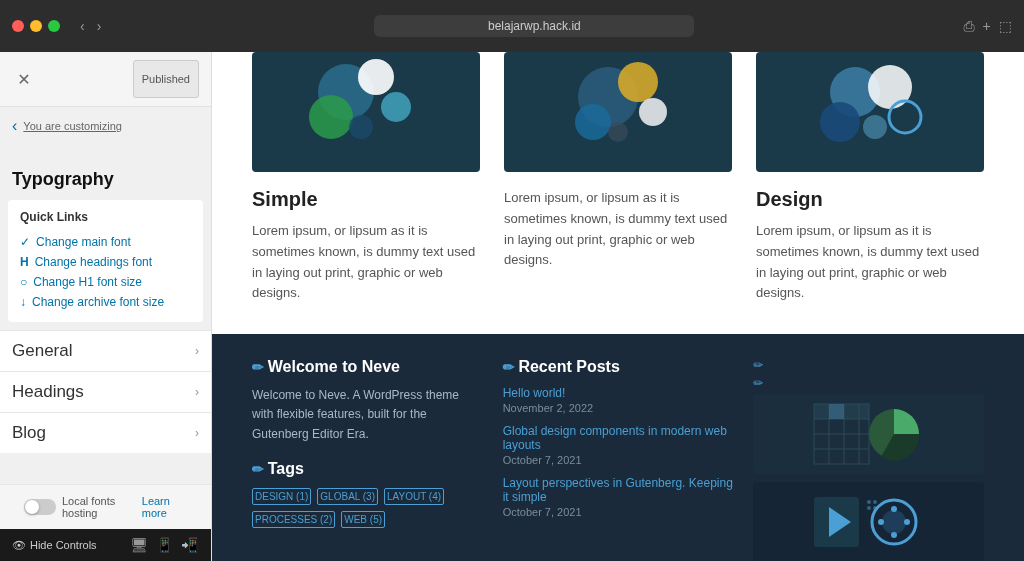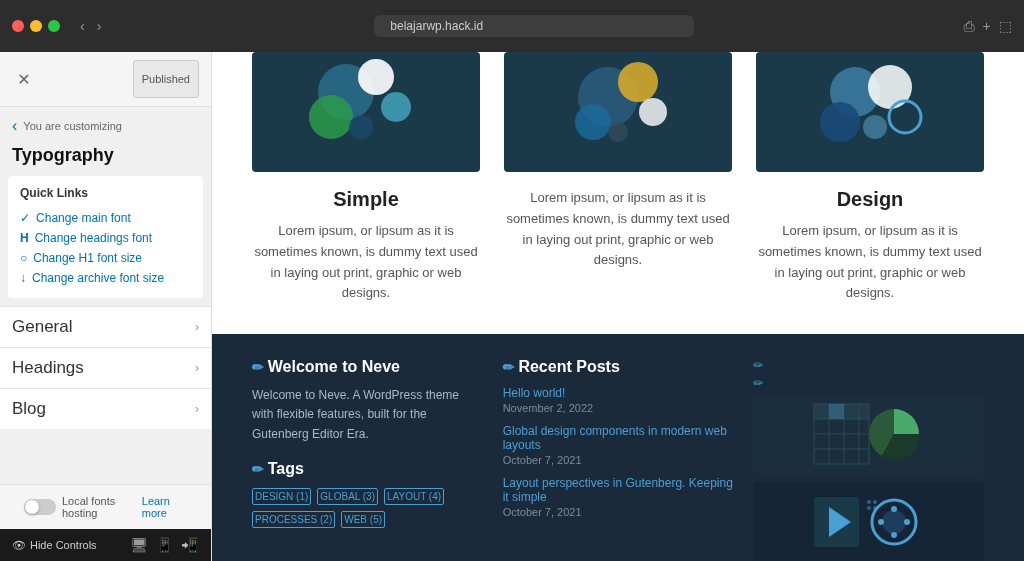--- a/index.html
+++ b/index.html
@@ -8,35 +8,35 @@
     
     .browser-chrome { background: #2d2d2d; height: 52px; display: flex; align-items: center; padding: 0 12px; gap: 8px; position: relative; }
     .traffic-lights { display: flex; gap: 6px; align-items: center; }
     .tl { width: 12px; height: 12px; border-radius: 50%; }
     .tl-red { background: #ff5f57; }
     .tl-yellow { background: #febc2e; }
     .tl-green { background: #28c840; }
     .browser-icons { display: flex; gap: 4px; margin-left: 8px; }
     .browser-icon-btn { background: none; border: none; color: #999; cursor: pointer; font-size: 14px; padding: 2px 4px; }
     .address-bar-wrapper { flex: 1; display: flex; justify-content: center; align-items: center; }
-    .address-bar { background: #3d3d3d; border-radius: 6px; padding: 4px 16px; color: #ccc; font-size: 12px; width: 320px; }
+    .address-bar { background: #3d3d3d; border-radius: 6px; padding: 4px 16px; color: #ccc; font-size: 12px; width: 320px; text-align: center; }
     .browser-actions { display: flex; gap: 8px; align-items: center; color: #999; font-size: 16px; }
 
     
     .main-layout { display: flex; height: 509px; }
 
     
     .left-panel { width: 212px; background: #f0f0f0; flex-shrink: 0; display: flex; flex-direction: column; border-right: 1px solid #ddd; }
     .panel-header { background: #f5f5f5; border-bottom: 1px solid #e0e0e0; padding: 8px 12px; display: flex; align-items: center; justify-content: space-between; }
     .panel-close-btn { background: none; border: none; color: #666; cursor: pointer; font-size: 16px; width: 24px; height: 24px; display: flex; align-items: center; justify-content: center; }
     .published-badge { background: #e8e8e8; border: 1px solid #ccc; border-radius: 3px; font-size: 11px; color: #555; padding: 12px 8px; }
     .panel-nav { padding: 10px 12px; display: flex; align-items: center; gap: 6px; }
     .nav-back-btn { background: none; border: none; color: #0073aa; cursor: pointer; font-size: 16px; }
-    .panel-breadcrumb { font-size: 11px; color: #666; }
-    .panel-title { font-size: 18px; font-weight: 600; color: #111; padding: 0 12px 10px; }
+    .panel-breadcrumb { font-size: 11px; color: #666; text-decoration: underline; }
+    .panel-title { font-size: 18px; font-weight: 600; color: #111; padding: 0 12px 10px; margin-top: 24px; }
 
     .quick-links-section { background: #fff; margin: 0 8px 8px; border-radius: 4px; padding: 10px 12px; }
     .quick-links-title { font-size: 12px; font-weight: 600; color: #333; margin-bottom: 8px; }
     .quick-link-item { display: flex; align-items: center; gap: 6px; padding: 3px 0; cursor: pointer; }
     .quick-link-icon { font-size: 12px; color: #0073aa; }
     .quick-link-label { font-size: 12px; color: #0073aa; }
 
     .panel-section { background: #fff; margin: 0 0 0; border-top: 1px solid #e5e5e5; padding: 10px 12px; display: flex; align-items: center; justify-content: space-between; cursor: pointer; }
     .panel-section-label { font-size: 17px; color: #333; font-weight: 500; }
     .panel-section-arrow { color: #999; font-size: 12px; }
@@ -50,21 +50,21 @@
     .hide-controls-bar { background: #1a1a1a; height: 32px; display: flex; align-items: center; justify-content: space-between; padding: 0 12px; }
     .hide-controls-btn { background: none; border: none; color: #ccc; cursor: pointer; font-size: 11px; display: flex; align-items: center; gap: 4px; }
     .view-icons { display: flex; gap: 8px; }
     .view-icon-btn { background: none; border: none; color: #999; cursor: pointer; font-size: 14px; }
 
     
     .content-area { flex: 1; overflow: hidden; background: #fff; display: flex; flex-direction: column; }
 
     
     .cards-section { background: #fff; padding: 0 40px 30px; display: flex; gap: 24px; }
-    .card { flex: 1; text-align: center; }
+    .card { flex: 1; }
     .card-image { height: 120px; background: #1a3a4a; border-radius: 4px; margin-bottom: 16px; overflow: hidden; display: flex; align-items: center; justify-content: center; position: relative; }
     .card-title { font-size: 20px; font-weight: 700; color: #222; margin-bottom: 10px; }
     .card-text { font-size: 13px; color: #555; line-height: 1.6; }
 
     
     .footer-section { background: #1a2a3a; flex: 1; padding: 24px 40px 20px; display: flex; flex-direction: column; }
     .footer-grid { display: flex; gap: 20px; flex: 1; }
     .footer-col { flex: 1; }
     .footer-widget-title { font-size: 16px; font-weight: 700; color: #fff; margin-bottom: 10px; display: flex; align-items: center; gap: 4px; }
     .widget-icon { color: #4a9fd4; font-size: 14px; }

